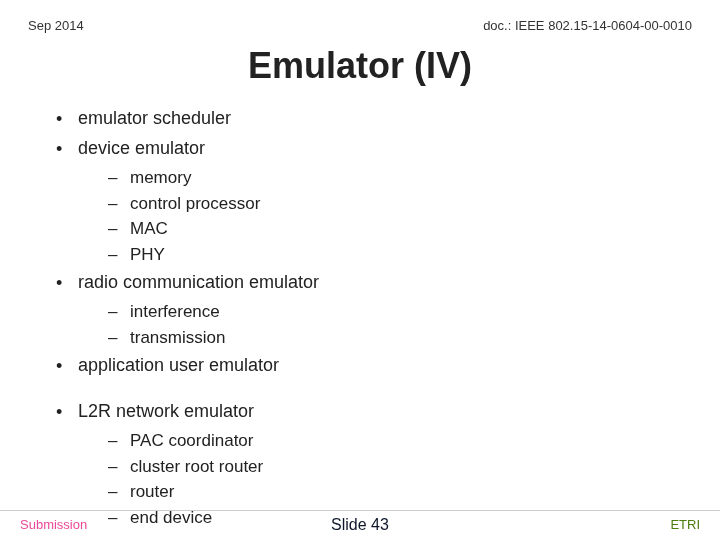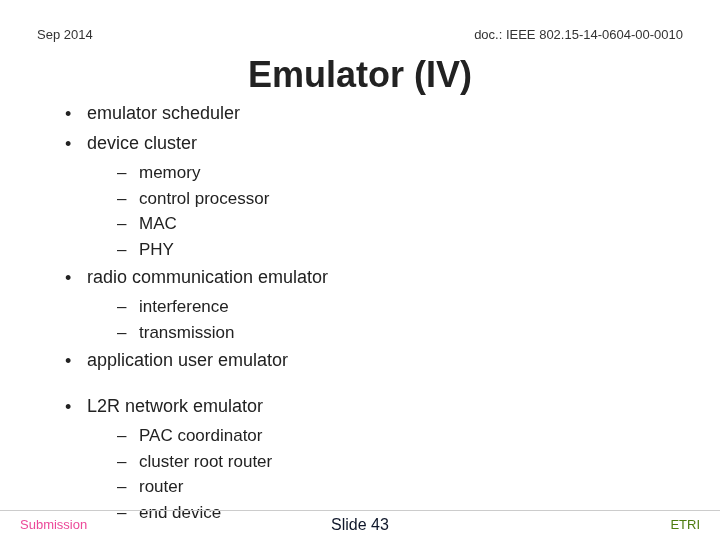--- a/index.html
+++ b/index.html
@@ -11,21 +11,21 @@
       font-family: Arial, sans-serif;
       position: relative;
       overflow: hidden;
     }
 
     .slide {
       width: 720px;
       height: 540px;
       background: #ffffff;
       position: relative;
-      padding: 17px;
+      padding: 8px;
     }
 
     .header {
       display: flex;
       justify-content: space-between;
       align-items: flex-start;
       padding: 10px 20px 4px 20px;
     }
 
     .header-left {
@@ -36,21 +36,21 @@
     .header-right {
       font-size: 13px;
       color: #333;
     }
 
     .title {
       text-align: center;
       font-size: 36px;
       font-weight: bold;
       color: #222;
-      margin: 8px 0 4px 0;
+      margin: 8px 0 18px 0;
       padding: 0 20px;
     }
 
     .content {
       padding: 0 48px;
       font-size: 18px;
       color: #222;
       line-height: 1.5;
     }
 
@@ -132,21 +132,21 @@
 
   <div class="content">
 
     <div class="bullet-item">
       <span class="bullet">•</span>
       <span>emulator scheduler</span>
     </div>
 
     <div class="bullet-item">
       <span class="bullet">•</span>
-      <span>device cluster</span>
+      <span>device emulator</span>
     </div>
     <div class="sub-list">
       <div class="sub-item">
         <span class="dash">–</span>
         <span>memory</span>
       </div>
       <div class="sub-item">
         <span class="dash">–</span>
         <span>control processor</span>
       </div>

